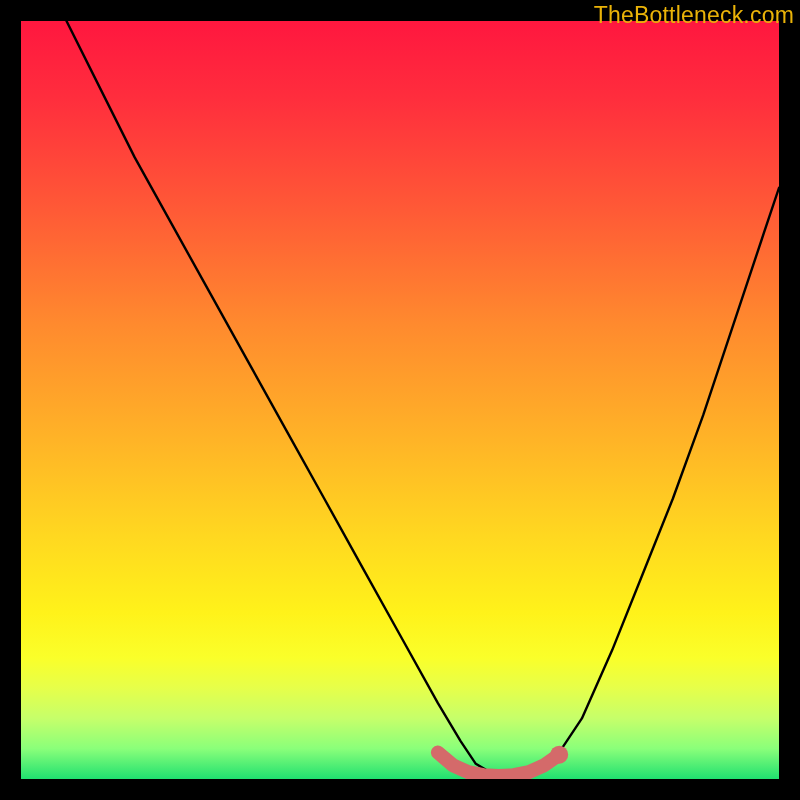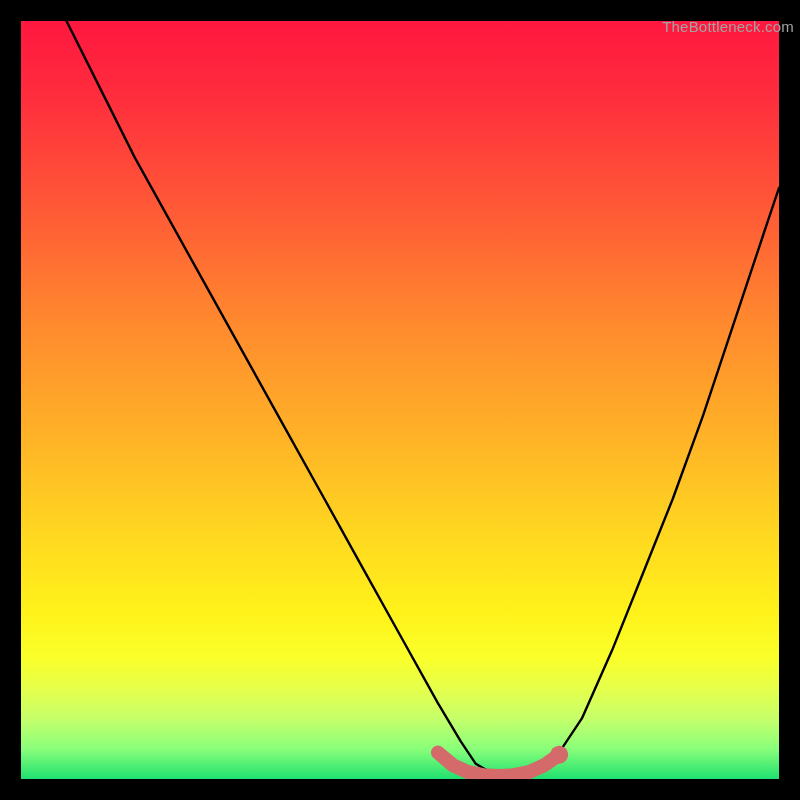--- a/index.html
+++ b/index.html
@@ -34,24 +34,24 @@
       #fff21a 78%,
       #faff2a 84%,
       #e6ff4a 88%,
       #c6ff6a 92%,
       #8aff7a 96%,
       #20e070 100%
     );
   }
   .watermark {
     position: absolute;
-    top: 18px;
+    top: 2px;
     right: 6px;
-    color: #a3a3a3;
-    font-size: 15px;
+    color: #eab308;
+    font-size: 23px;
     letter-spacing: 0.2px;
     z-index: 5;
     user-select: none;
   }
   svg.curve {
     position: absolute;
     inset: 0;
     width: 758px;
     height: 758px;
     z-index: 2;

